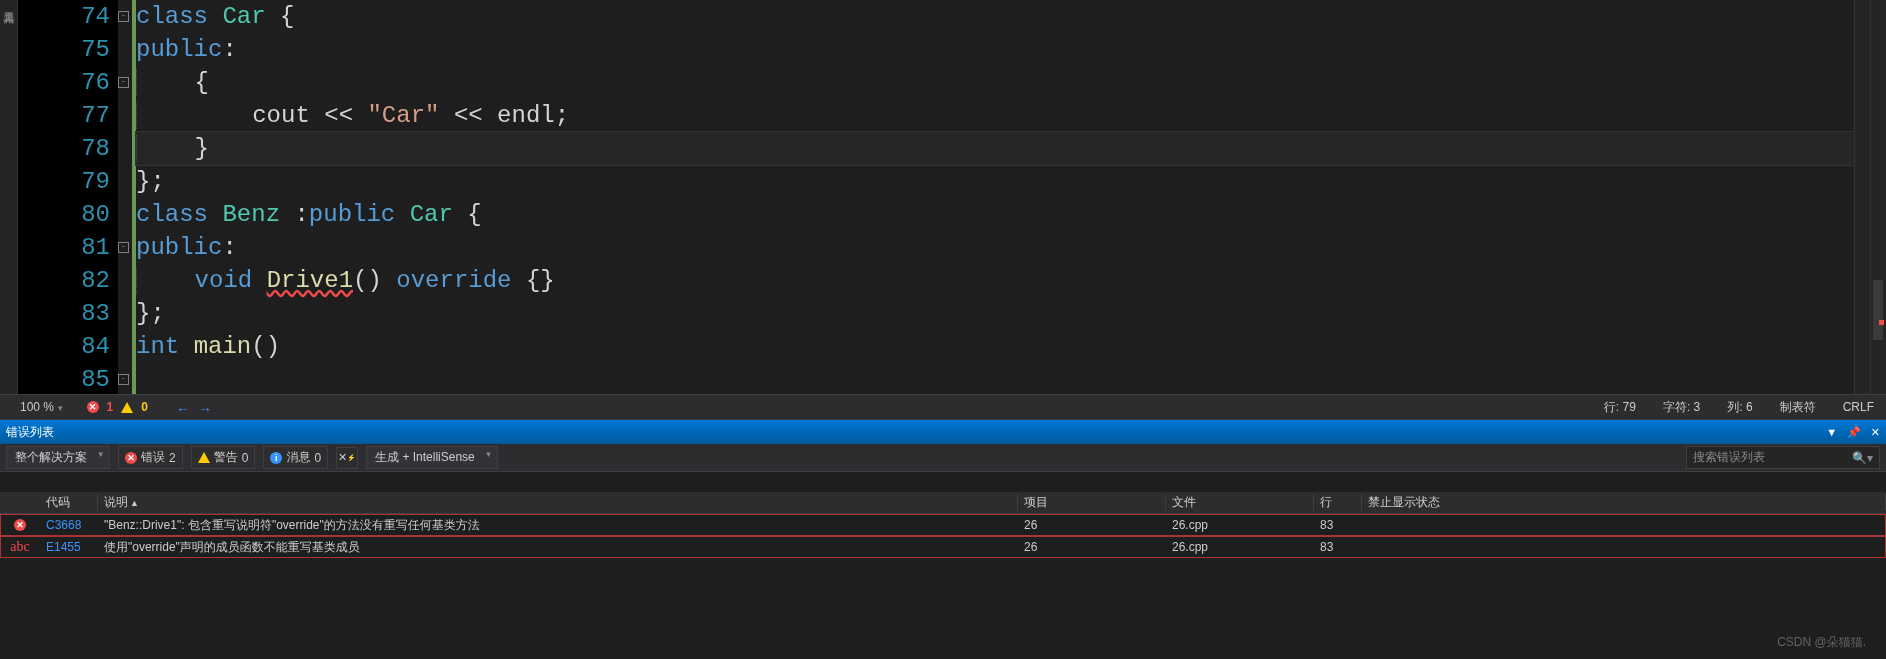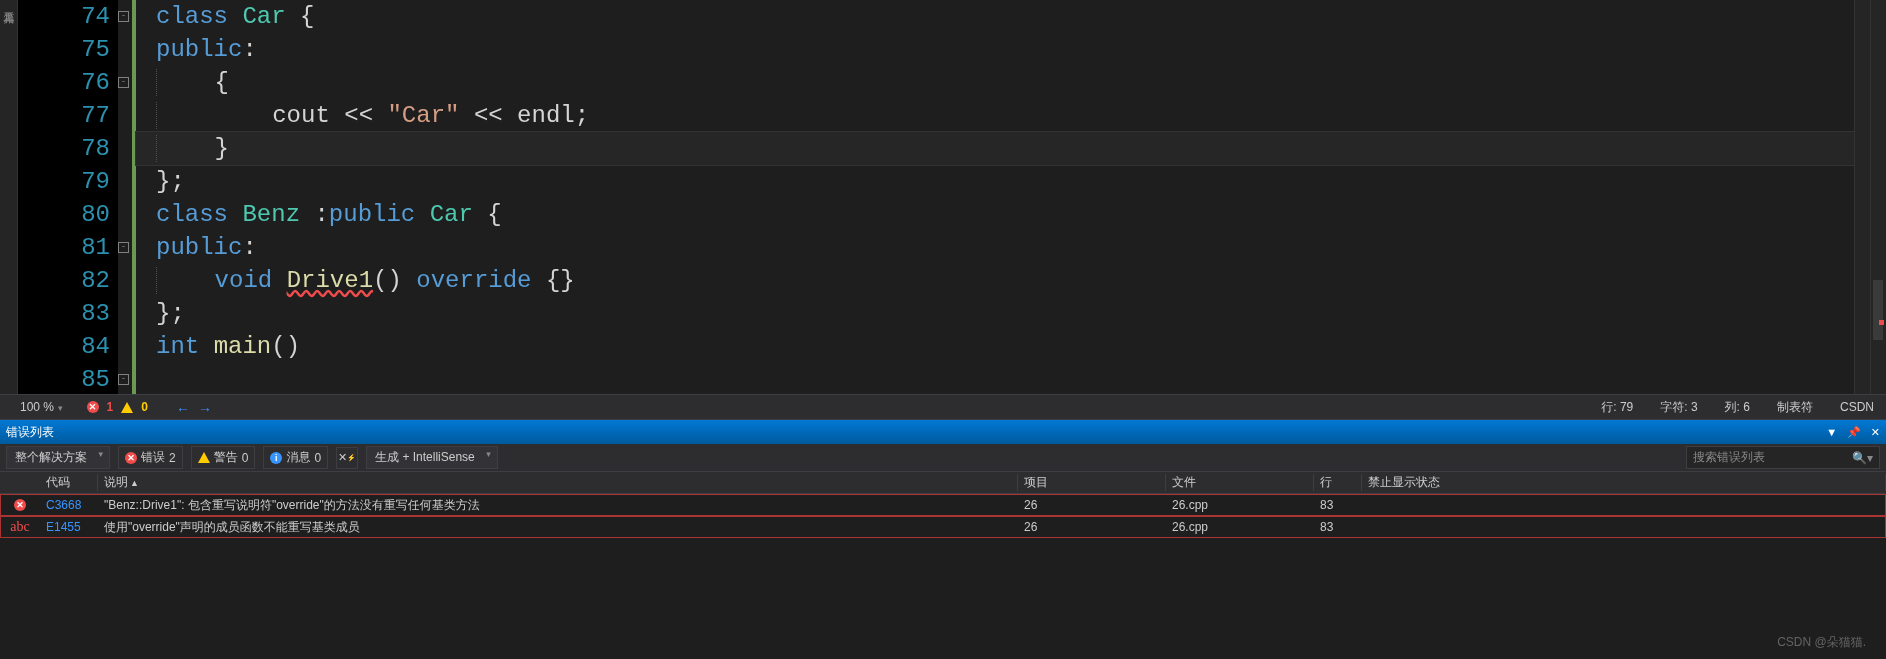--- a/index.html
+++ b/index.html
@@ -19,21 +19,21 @@
     font-size: 24px; color: #2b91af; padding-right: 8px;
   }
   .gutter .ln { height: 33px; line-height: 33px; }
   .fold-col { width: 14px; background:#1e1e1e; position:relative; }
   .fold-box { position:absolute; left:0; width:11px; height:11px; border:1px solid #808080; font-size:9px; line-height:9px; text-align:center; color:#808080; cursor:pointer;}
   .green-bar { width: 4px; background: #6a9955; }
   .code {
     flex: 1; background: #1e1e1e; font-size: 24px;
     position: relative;
   }
-  .code .line { height: 33px; line-height: 33px; white-space: pre; padding-left: 20px; }
+  .code .line { height: 33px; line-height: 33px; white-space: pre; padding-left: 0; }
   .hl-line { background: rgba(255,255,255,0.04); outline:1px solid #333; }
   .kw { color: #569cd6; }
   .cls { color: #4ec9b0; }
   .str { color: #d69d85; }
   .fn { color: #dcdcaa; }
   .pn { color: #d4d4d4; }
   .squiggle { text-decoration: underline wavy #f14c4c; text-underline-offset: 3px; }
   .guide { border-left: 1px dotted #505050; }
   .scrollbar-v { width: 16px; background: #252526; border-left:1px solid #333; position:relative;}
   .code-map { width: 16px; background: #252526; border-left:1px solid #333; position:relative;}
@@ -72,21 +72,21 @@
   .ico-warn{ width:0;height:0;border-left:6px solid transparent;border-right:6px solid transparent;border-bottom:11px solid #ffcc00;display:inline-block;}
   .ico-info{ width:12px;height:12px;border-radius:50%;background:#3794ff;display:inline-flex;align-items:center;justify-content:center;color:#fff;font-size:9px;font-weight:bold;}
   .btn-sq { width:22px; height:22px; border:1px solid #3e3e42; display:flex;align-items:center;justify-content:center; cursor:pointer; font-size:11px; color:#ccc;}
   .search-box { margin-left:auto; margin-right:6px; width:194px; background:#252526; border:1px solid #3e3e42; padding:2px 6px; color:#888; display:flex; align-items:center; justify-content:space-between;}
   .mag { font-size:12px; color:#888;}
 
   .error-table {
     font-family:"Segoe UI",sans-serif; font-size:12px; color:#ccc;
   }
   .et-head, .et-row { display:flex; align-items:center; height:22px; }
-  .et-head { background:#2d2d30; border-bottom:1px solid #3e3e42;}
+  .et-head { background:#2d2d30; border-bottom:1px solid #3e3e42;margin-top:20px;}
   .et-row { background:#1e1e1e; }
   .et-row.boxed { outline:1px solid #a33; outline-offset:-1px;}
   .cell { padding:0 6px; overflow:hidden; white-space:nowrap; text-overflow:ellipsis;}
   .c-icon{ width:40px; display:flex; justify-content:center;}
   .c-code{ width:58px; }
   .c-desc{ width:920px;}
   .c-proj{ width:148px;}
   .c-file{ width:148px;}
   .c-line{ width:48px;}
   .c-supp{ flex:1;}
@@ -155,21 +155,21 @@
       <span class="badge-warn">0</span>
     <span style="width:12px"></span>
     <span class="nav-arrow">←</span>
     <span class="nav-arrow">→</span>
   </div>
   <div class="sb-right">
     <span><span>行:</span> <span>79</span></span>
     <span><span>字符:</span> <span>3</span></span>
     <span><span>列:</span> <span>6</span></span>
     <span>制表符</span>
-    <span>CSDN</span>
+    <span>CRLF</span>
   </div>
 </div>
 
 <div class="panel-title-bar">
   <span>错误列表</span>
   <span class="spacer"></span>
   <span class="ti">▼</span>
   <span class="ti">📌</span>
   <span class="ti">✕</span>
 </div>

